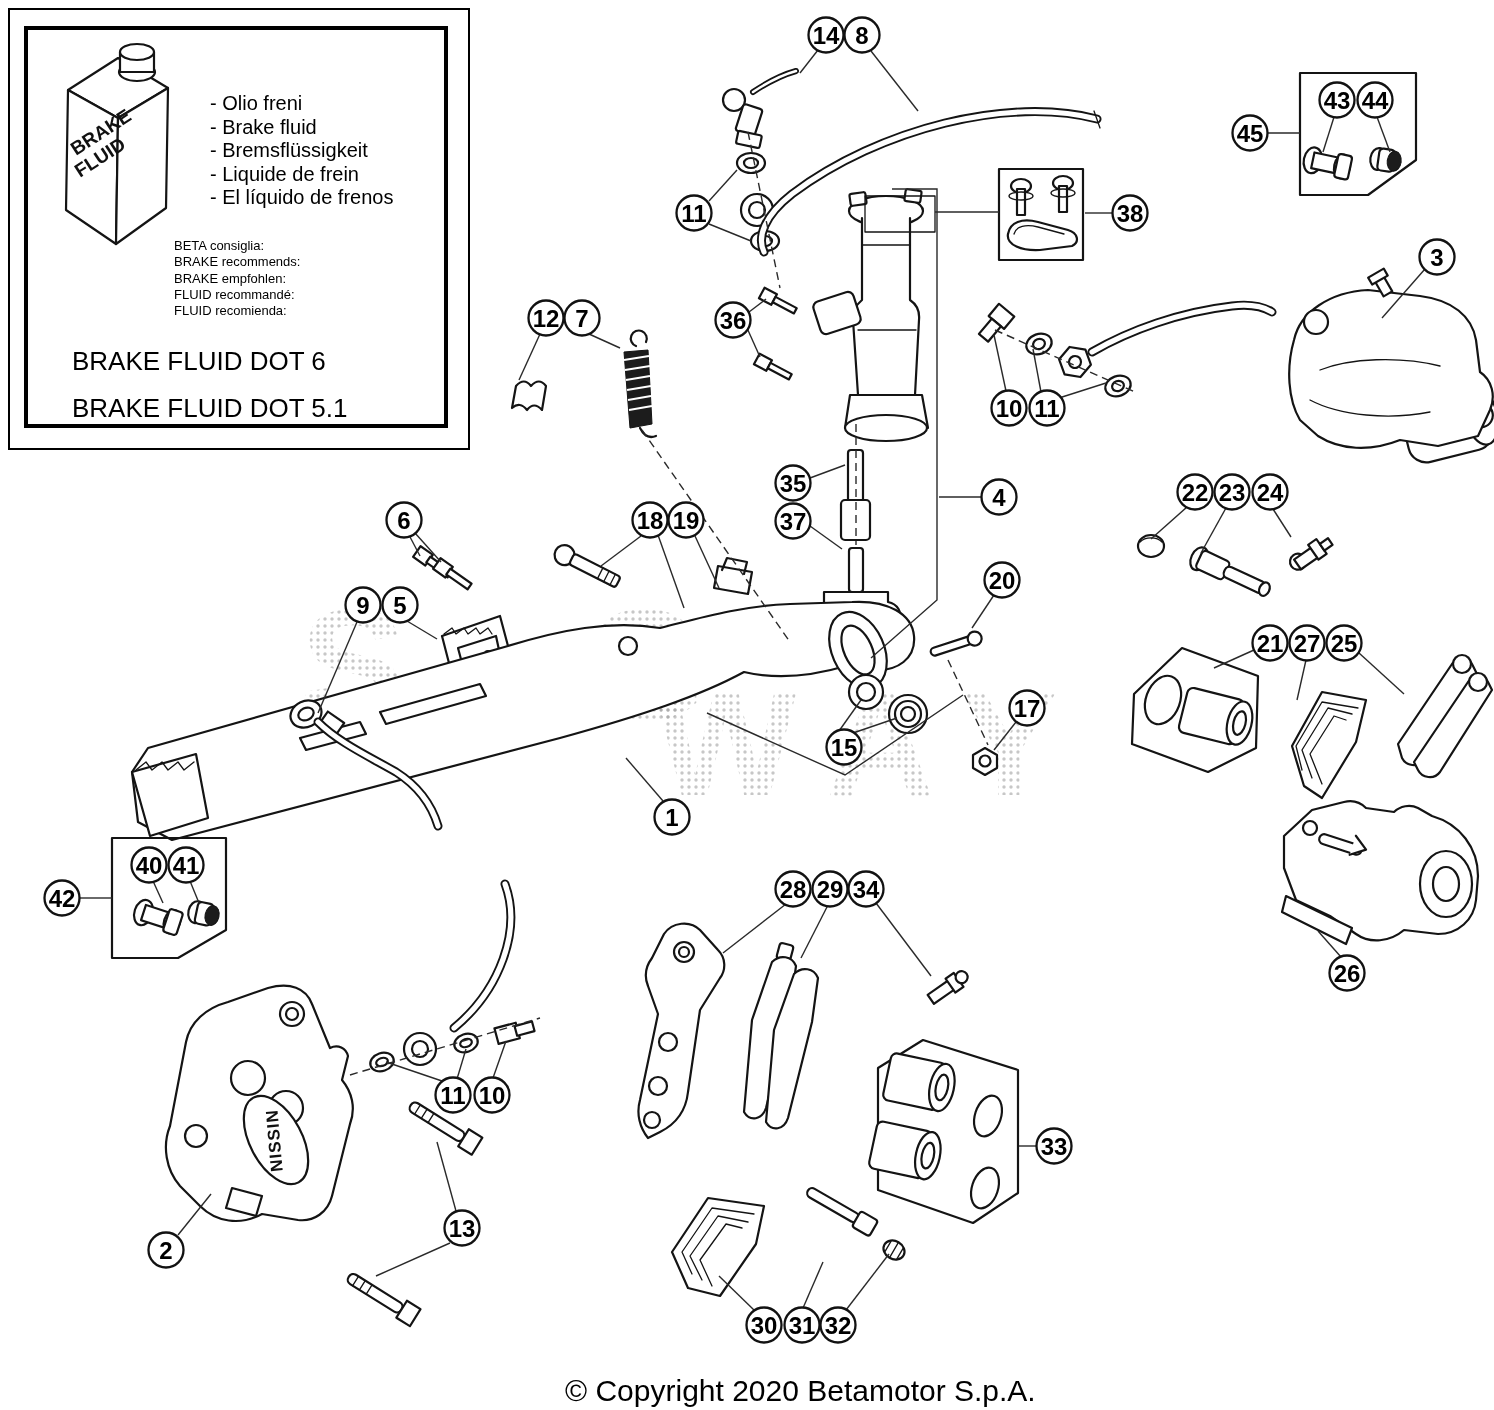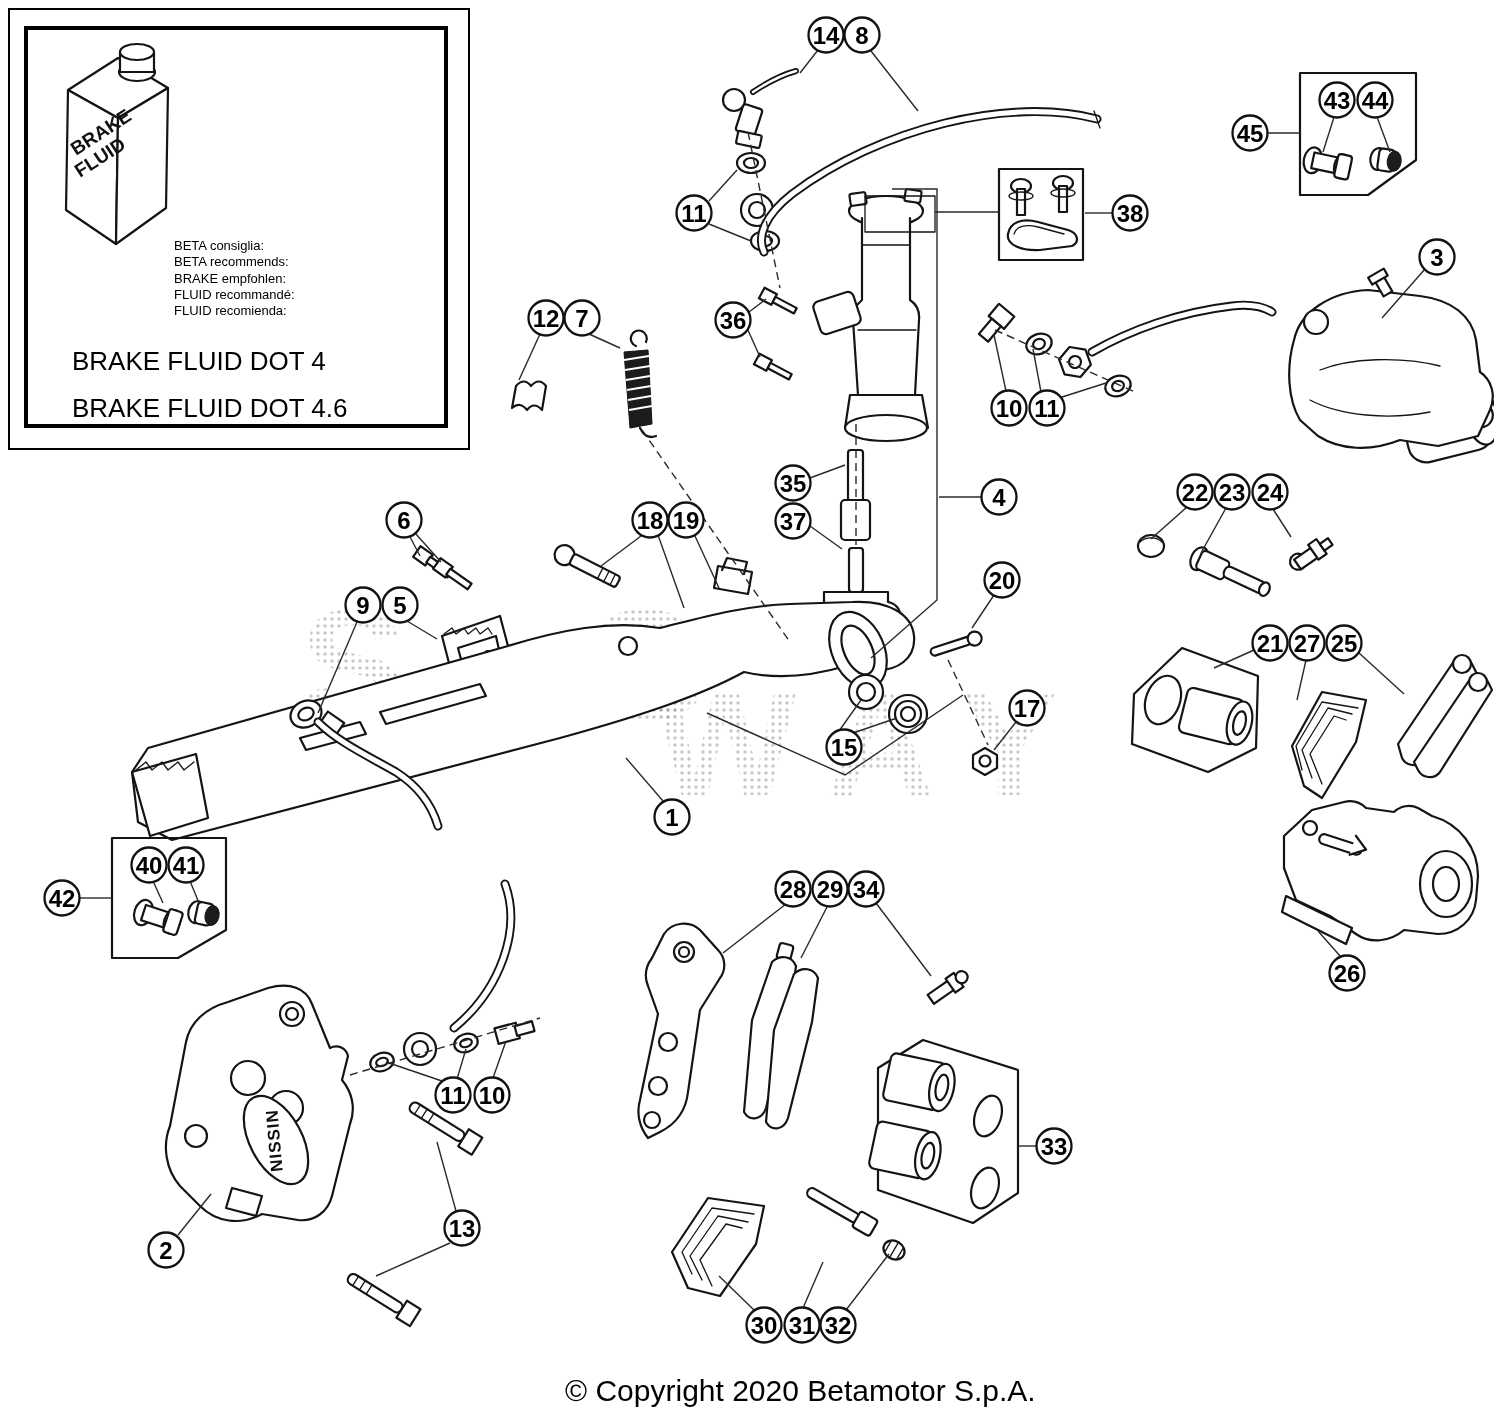--- a/index.html
+++ b/index.html
@@ -678,27 +678,34 @@
       <polygon points="28,52 78,20 128,50 78,80" class="ln"></polygon>
       <ellipse cx="97" cy="34" rx="18" ry="9" class="ln"></ellipse>
       <rect x="80" y="14" width="34" height="20" class="ln"></rect>
       <ellipse cx="97" cy="14" rx="17" ry="8" class="ln"></ellipse>
       <polygon points="28,52 78,80 76,206 26,172" class="ln"></polygon>
       <polygon points="78,80 128,50 126,170 76,206" class="ln"></polygon>
       <text class="bottle-label" transform="translate(36 118) rotate(-33)">BRAKE</text>
       <text class="bottle-label" transform="translate(40 140) rotate(-33)">FLUID</text>
     </svg>
 
+    <div class="fluid-list">
+      <div>- Olio freni</div>
+      <div>- Brake fluid</div>
+      <div>- Bremsflüssigkeit</div>
+      <div>- Liquide de frein</div>
+      <div>- El líquido de frenos</div>
+    </div>
 
     <div class="beta-list">
       <div>BETA consiglia:</div>
-      <div>BETA recommends:</div>
+      <div>BRAKE recommends:</div>
       <div>BRAKE empfohlen:</div>
       <div>FLUID recommandé:</div>
       <div>FLUID recomienda:</div>
     </div>
 
-    <div class="dot-line1">BRAKE FLUID DOT 4</div>
-    <div class="dot-line2">BRAKE FLUID DOT 4.6</div>
+    <div class="dot-line1">BRAKE FLUID DOT 6</div>
+    <div class="dot-line2">BRAKE FLUID DOT 5.1</div>
   </div>
 
   <div class="copyright">© Copyright 2020 Betamotor S.p.A.</div>
 </div>
 
 </body></html>

